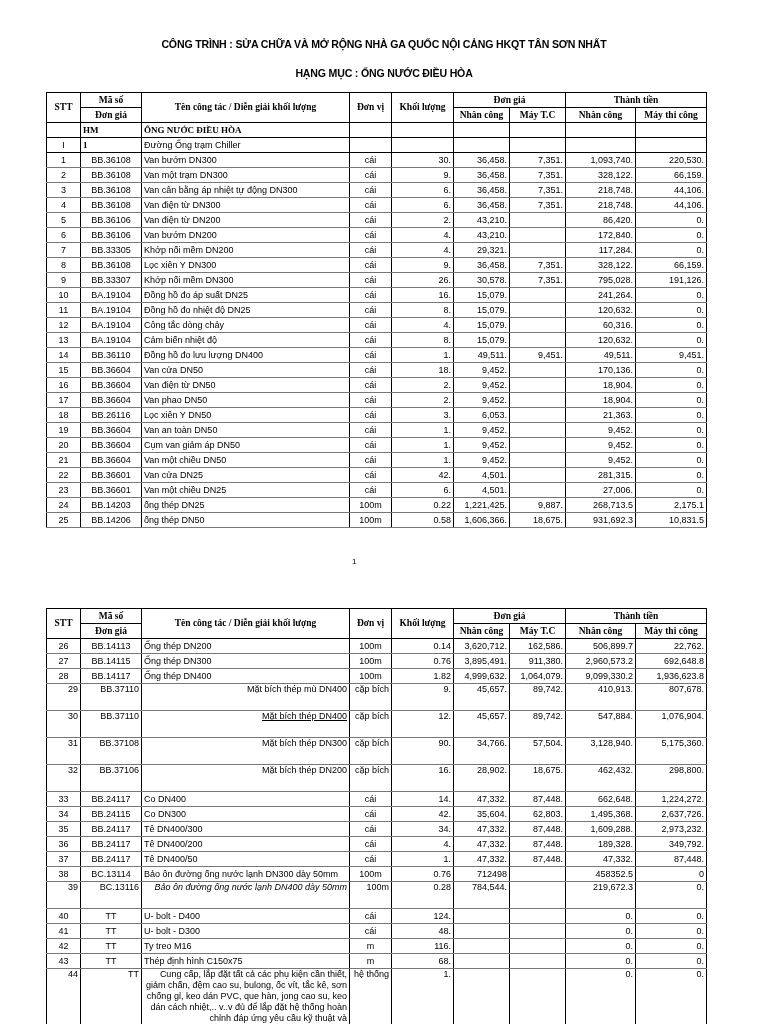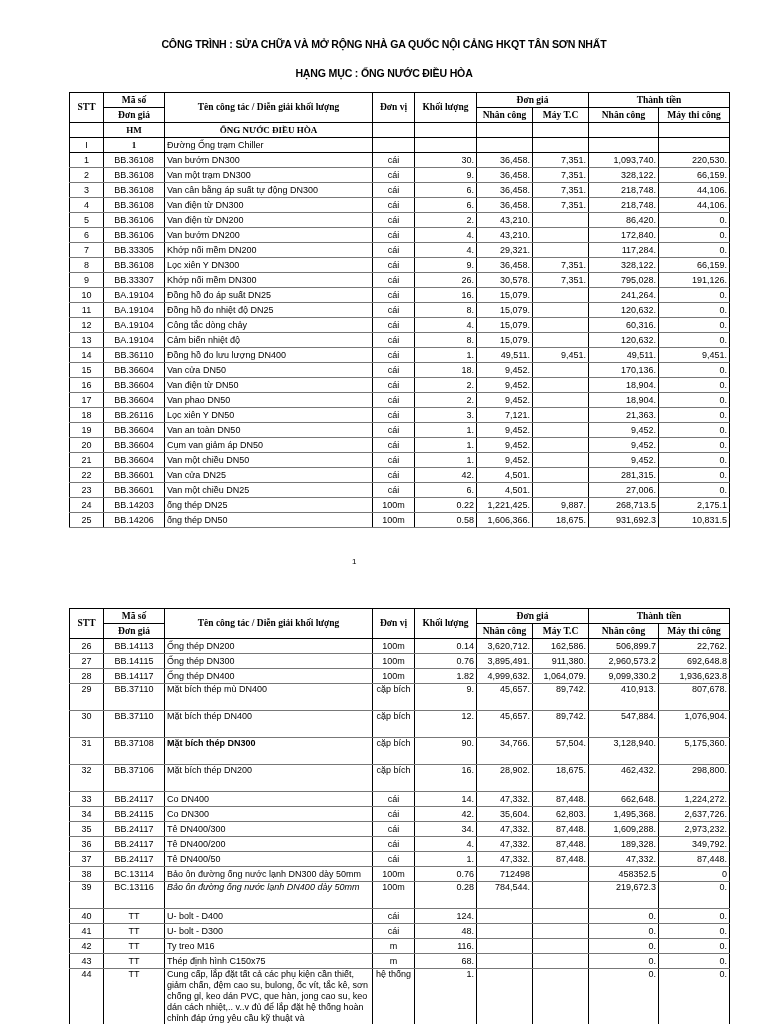--- a/index.html
+++ b/index.html
@@ -1,31 +1,31 @@
 <!DOCTYPE html>
 <html><head>
 <meta charset="utf-8">
 <style>
   html, body { margin: 0; padding: 0; background: #ffffff; }
   body { width: 768px; height: 1024px; overflow: hidden; position: relative; font-family: "Liberation Sans", sans-serif; color: #000; }
   .title { position: absolute; left: 0; width: 768px; text-align: center; font-family: "Liberation Sans", sans-serif; font-weight: bold; font-size: 11.5px; letter-spacing: -0.2px; transform: scaleX(0.92); }
   .t1 { top: 38px; }
   .t2 { top: 67px; }
-  table { position: absolute; left: 69px; border-collapse: collapse; table-layout: fixed; width: 653px; }
+  table { position: absolute; left: 46px; border-collapse: collapse; table-layout: fixed; width: 653px; }
   td, th { border: 1px solid #000; padding: 0 2px; font-size: 9px; height: 14px; line-height: 11px; white-space: nowrap; overflow: hidden; }
   th { font-family: "Liberation Serif", serif; font-weight: bold; font-size: 9.5px; text-align: center; }
   td.stt { text-align: center; }
   td.code { text-align: center; }
   td.name { text-align: left; }
   td.unit { text-align: center; }
   td.num { text-align: right; }
   tr.r td { border-top: 1px solid #777; border-bottom: 1px solid #777; }
-  td.tall { height: 26px; vertical-align: top; }
+  td.tall { height: 26px; vertical-align: top; text-align: right; }
   td.wrap { white-space: normal; vertical-align: top; }
-  .serif-b { font-family: "Liberation Serif", serif; font-weight: bold; text-align: center; }
+  .serif-b { font-family: "Liberation Serif", serif; font-weight: bold; }
   .page-num { position: absolute; top: 557px; left: 352px; font-size: 8px; }
   col.c-stt { width: 34px; }
   col.c-code { width: 61px; }
   col.c-name { width: 208px; }
   col.c-unit { width: 42px; }
   col.c-qty { width: 62px; }
   col.c-p1 { width: 56px; }
   col.c-p2 { width: 56px; }
   col.c-t1 { width: 70px; }
   col.c-t2 { width: 71px; }
@@ -107,21 +107,21 @@
         <td class="unit">cái</td>
         <td class="num">9.</td>
         <td class="num">36,458.</td>
         <td class="num">7,351.</td>
         <td class="num">328,122.</td>
         <td class="num">66,159.</td>
       </tr>
       <tr class="r">
         <td class="stt">3</td>
         <td class="code">BB.36108</td>
-        <td class="name">Van cân bằng áp suất tự động DN300</td>
+        <td class="name">Van cân bằng áp nhiệt tự động DN300</td>
         <td class="unit">cái</td>
         <td class="num">6.</td>
         <td class="num">36,458.</td>
         <td class="num">7,351.</td>
         <td class="num">218,748.</td>
         <td class="num">44,106.</td>
       </tr>
       <tr class="r">
         <td class="stt">4</td>
         <td class="code">BB.36108</td>
@@ -275,21 +275,21 @@
         <td class="num"></td>
         <td class="num">18,904.</td>
         <td class="num">0.</td>
       </tr>
       <tr class="r">
         <td class="stt">18</td>
         <td class="code">BB.26116</td>
         <td class="name">Lọc xiên Y DN50</td>
         <td class="unit">cái</td>
         <td class="num">3.</td>
-        <td class="num">7,121.</td>
+        <td class="num">6,053.</td>
         <td class="num"></td>
         <td class="num">21,363.</td>
         <td class="num">0.</td>
       </tr>
       <tr class="r">
         <td class="stt">19</td>
         <td class="code">BB.36604</td>
         <td class="name">Van an toàn DN50</td>
         <td class="unit">cái</td>
         <td class="num">1.</td>
@@ -440,32 +440,32 @@
         <td class="unit tall">cặp bích</td>
         <td class="num tall">9.</td>
         <td class="num tall">45,657.</td>
         <td class="num tall">89,742.</td>
         <td class="num tall">410,913.</td>
         <td class="num tall">807,678.</td>
       </tr>
       <tr class="r">
         <td class="stt tall">30</td>
         <td class="code tall">BB.37110</td>
-        <td class="name tall" style="white-space: normal;">Mặt bích thép DN400</td>
+        <td class="name tall" style="white-space: normal; text-decoration: underline;">Mặt bích thép DN400</td>
         <td class="unit tall">cặp bích</td>
         <td class="num tall">12.</td>
         <td class="num tall">45,657.</td>
         <td class="num tall">89,742.</td>
         <td class="num tall">547,884.</td>
         <td class="num tall">1,076,904.</td>
       </tr>
       <tr class="r">
         <td class="stt tall">31</td>
         <td class="code tall">BB.37108</td>
-        <td class="name tall" style="white-space: normal; font-weight: bold;">Mặt bích thép DN300</td>
+        <td class="name tall" style="white-space: normal;">Mặt bích thép DN300</td>
         <td class="unit tall">cặp bích</td>
         <td class="num tall">90.</td>
         <td class="num tall">34,766.</td>
         <td class="num tall">57,504.</td>
         <td class="num tall">3,128,940.</td>
         <td class="num tall">5,175,360.</td>
       </tr>
       <tr class="r">
         <td class="stt tall">32</td>
         <td class="code tall">BB.37106</td>

